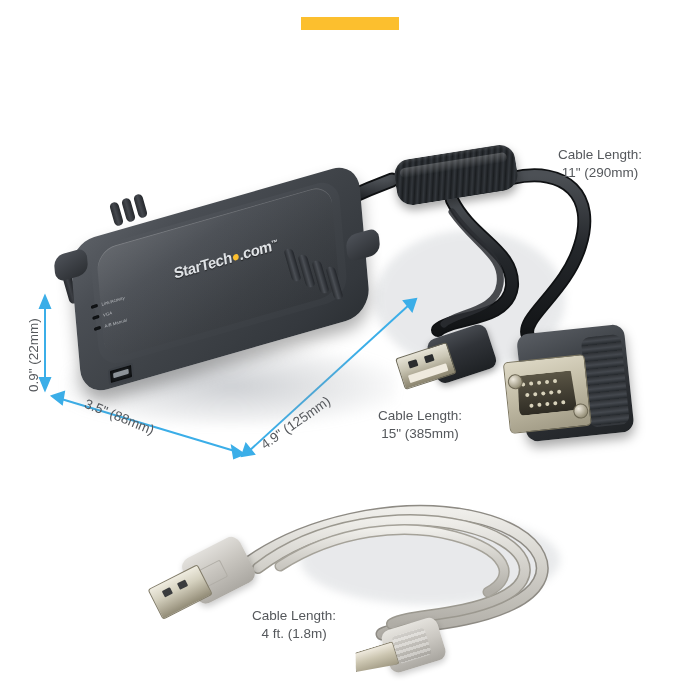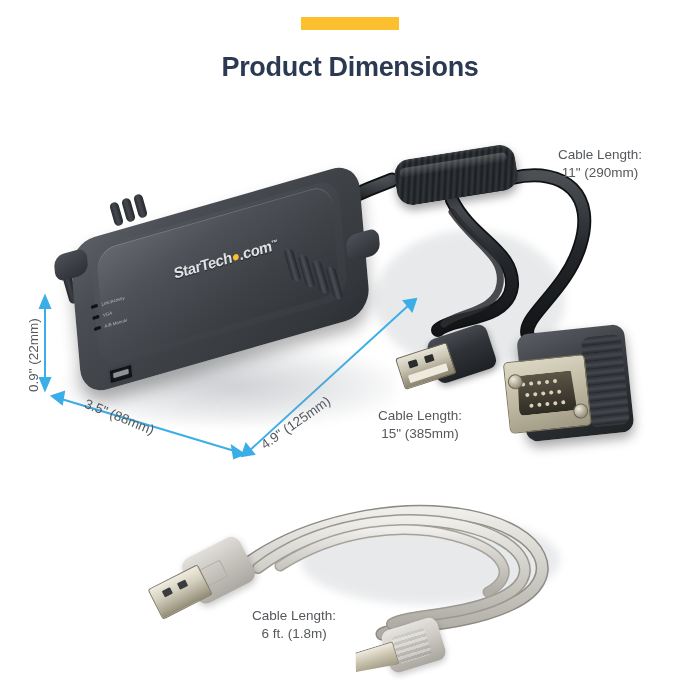--- a/index.html
+++ b/index.html
@@ -366,21 +366,20 @@
     text-align: center;
     white-space: nowrap;
   }
 </style>
 </head>
 <body>
 
 <div id="stage">
 
   <div class="accent-bar"></div>
-  <div class="page-title">Product Dimensions</div>
 
   <svg class="cable-svg" viewBox="0 0 700 700">
     <defs>
       <linearGradient id="blkCable" x1="0" y1="0" x2="0" y2="1">
         <stop offset="0%" stop-color="#4c5055"></stop>
         <stop offset="45%" stop-color="#24272b"></stop>
         <stop offset="100%" stop-color="#121416"></stop>
       </linearGradient>
       <linearGradient id="gryCable" x1="0" y1="0" x2="0" y2="1">
         <stop offset="0%" stop-color="#efeeea"></stop>
@@ -537,16 +536,16 @@
     <div>11" (290mm)</div>
   </div>
 
   <div class="cable-label" style="left:378px; top:407px;">
     <div>Cable Length:</div>
     <div>15" (385mm)</div>
   </div>
 
   <div class="cable-label" style="left:252px; top:607px;">
     <div>Cable Length:</div>
-    <div>6 ft. (1.8m)</div>
+    <div>4 ft. (1.8m)</div>
   </div>
 
 </div>
 
 </body></html>

